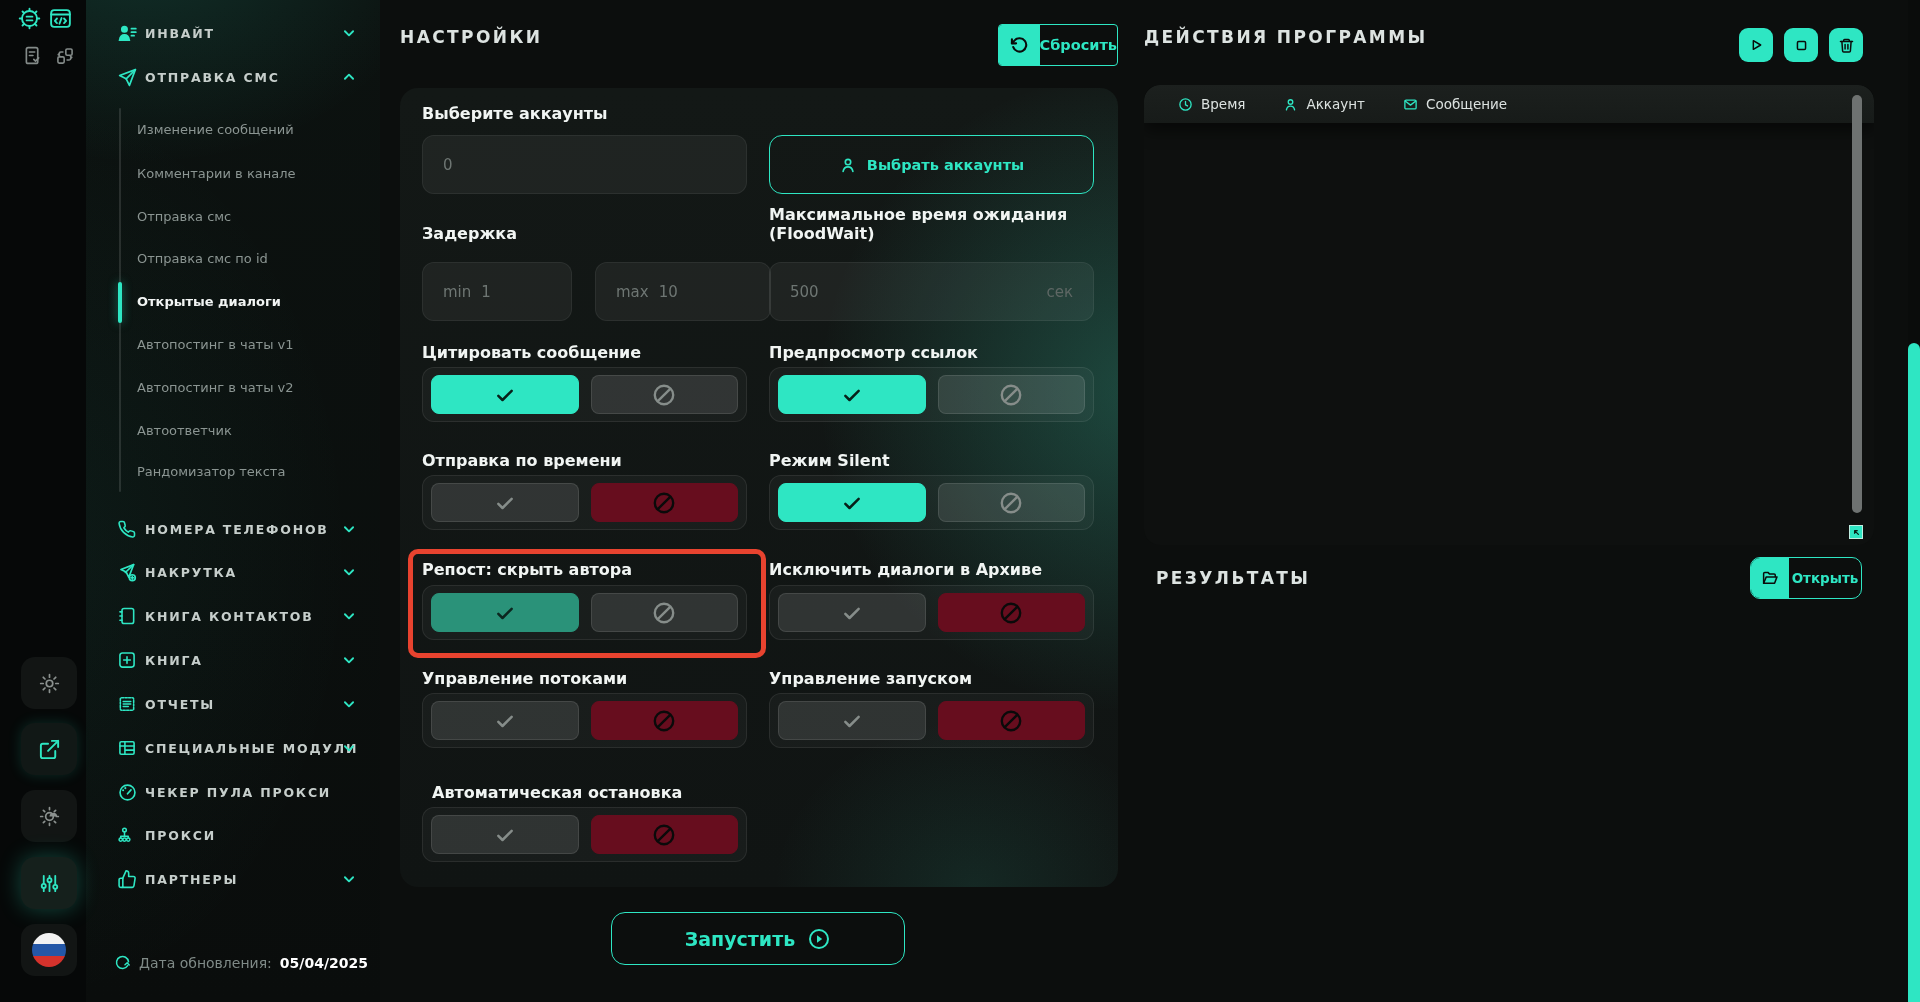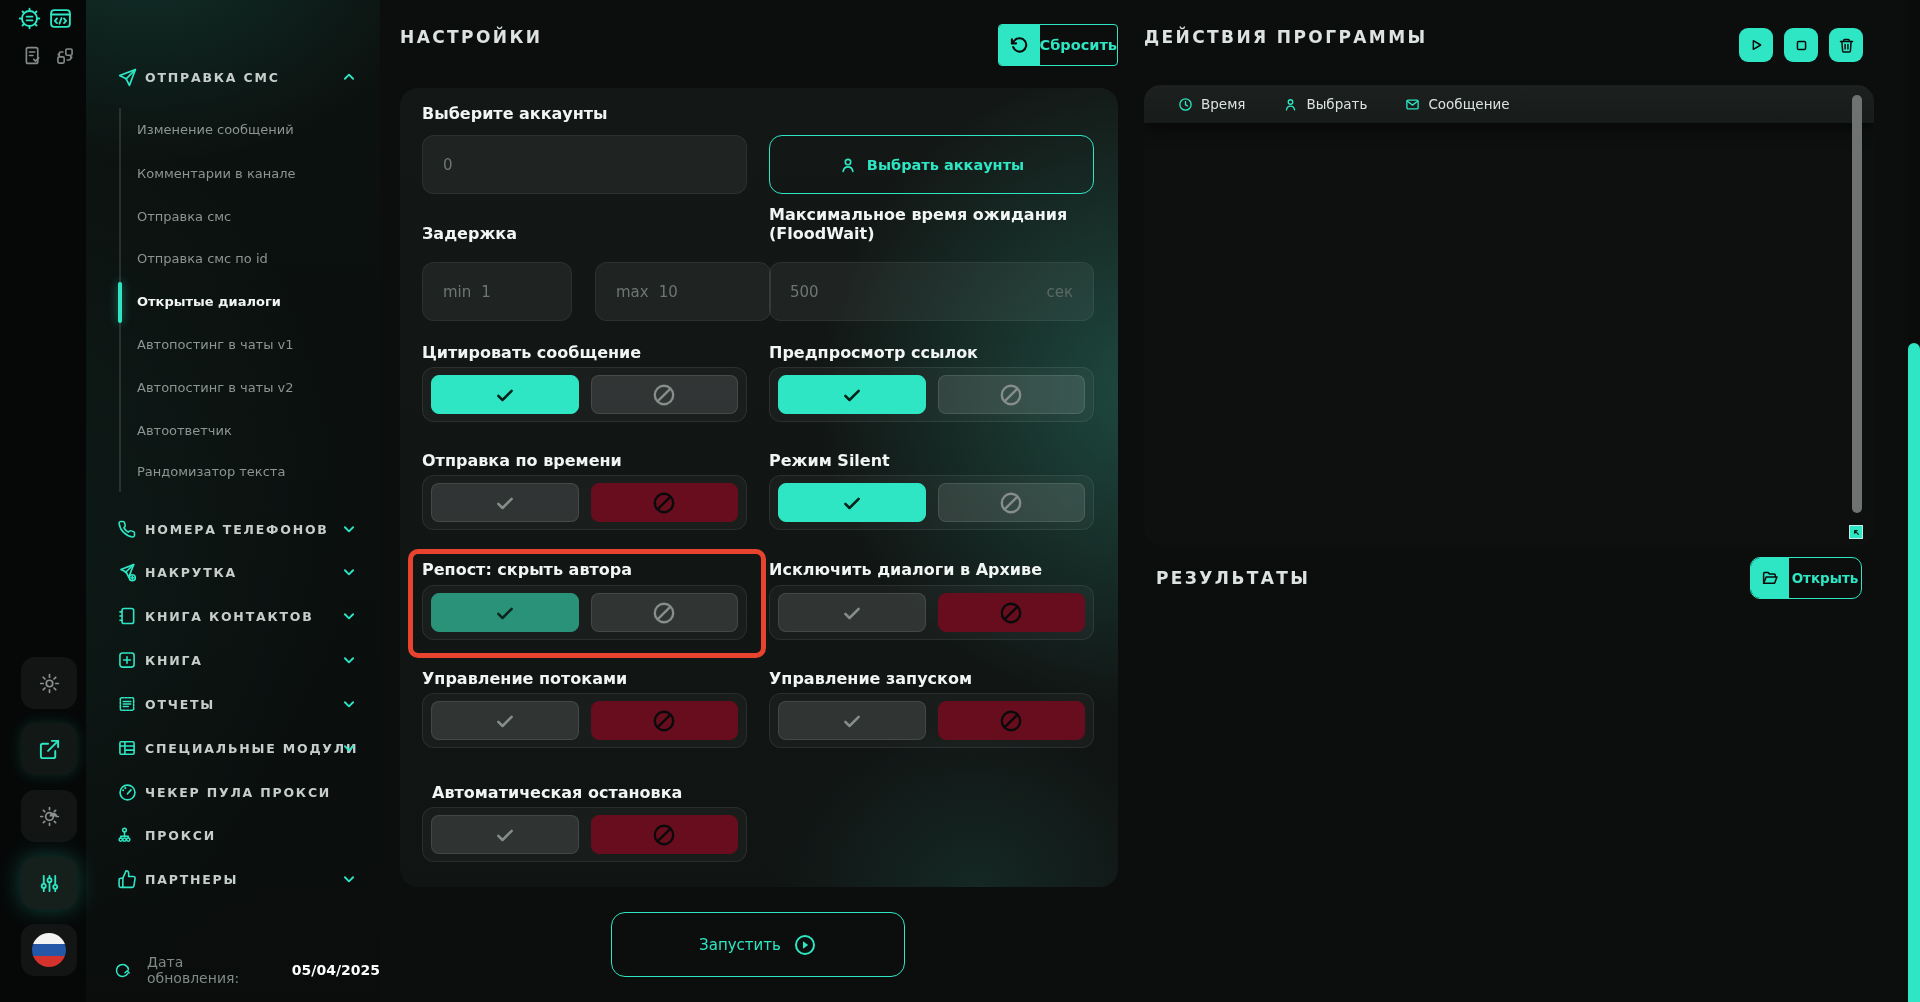--- a/index.html
+++ b/index.html
@@ -35,21 +35,21 @@
       linear-gradient(180deg,#0c1210,#0a0d0c)}
   .side-row{position:absolute;left:0;width:294px;height:28px;display:flex;align-items:center;cursor:pointer}
   .side-row .s-ico{width:22px;height:22px;margin-left:30px;color:var(--accent);flex:none;display:flex;align-items:center;justify-content:center}
   .side-row .s-label{margin-left:7px;font-size:12.5px;font-weight:bold;letter-spacing:1.8px;color:#c6cecb;white-space:nowrap}
   .side-row .chev{position:absolute;right:24px;color:var(--accent)}
   .sub-line{position:absolute;left:33px;top:108px;width:2px;height:384px;background:rgba(255,255,255,.12);border-radius:2px}
   .sub-active-bar{position:absolute;left:32px;top:282px;width:4px;height:41px;background:var(--accent);border-radius:3px;box-shadow:0 0 10px rgba(46,230,195,.5)}
   .sub-row{position:absolute;left:51px;width:230px;height:26px;display:flex;align-items:center;cursor:pointer}
   .sub-row span{font-size:13px;color:#8b9592;white-space:nowrap}
   .sub-row.active span{color:#f2f5f4;font-weight:bold}
-  .side-footer{position:absolute;left:28px;top:954px;display:flex;align-items:center;gap:16px}
+  .side-footer{position:absolute;left:28px;top:954px;display:flex;align-items:center;gap:8px}
   .side-footer .s-ico{color:var(--accent)}
   .side-footer .fl{font-size:14px;color:#7f8a87}
   .side-footer .fd{font-size:14px;color:#ffffff;font-weight:bold}
 
   
   .main{position:absolute;left:380px;top:0;width:1540px;height:1002px}
   .panel-title{position:absolute;font-size:17px;font-weight:bold;letter-spacing:2.4px;color:#dde3e1;white-space:nowrap}
 
   
   .split-btn{position:absolute;display:flex;border:1.5px solid var(--accent);border-radius:4px;overflow:hidden;cursor:pointer;background:#0c0e0d}
@@ -73,23 +73,23 @@
   .toggle{position:absolute;width:325px;height:55px;border-radius:12px;background:rgba(255,255,255,.035);
     border:1px solid rgba(255,255,255,.08);display:flex;gap:12px;padding:7px 8px}
   .seg{flex:1;border-radius:8px;display:flex;align-items:center;justify-content:center;cursor:pointer;
     background:rgba(255,255,255,.10);border:1px solid rgba(255,255,255,.10);color:#868d8a}
   .toggle[data-state="on"] .seg-yes{background:var(--accent);border-color:var(--accent);color:#072019}
   .toggle[data-state="on_muted"] .seg-yes{background:var(--accent-dim);border-color:var(--accent-dim);color:#0c261f}
   .toggle[data-state="off"] .seg-no{background:var(--danger);border-color:var(--danger);color:#0a0a0a}
   .hl-box{position:absolute;left:8px;top:461px;width:358px;height:109px;border:5px solid var(--hl);
     border-radius:10px;pointer-events:none;z-index:3}
 
-  .run-btn{position:absolute;left:231px;top:912px;width:294px;height:65px;border:1.6px solid var(--accent);
+  .run-btn{position:absolute;left:231px;top:912px;width:294px;height:53px;border:1.6px solid var(--accent);
     border-radius:14px;display:flex;align-items:center;justify-content:center;gap:12px;color:var(--accent);
-    font-size:15px;font-weight:normal;cursor:pointer;background:transparent}
+    font-size:19px;font-weight:bold;cursor:pointer;background:transparent}
 
   
   .right-col{position:absolute;left:759px;top:0;width:735px;height:1002px}
   .act-btn{position:absolute;top:28px;width:34px;height:34px;border-radius:9px;background:var(--accent);
     color:#0a0c0b;display:flex;align-items:center;justify-content:center;cursor:pointer}
   .table-panel{position:absolute;left:5px;top:85px;width:730px;height:460px;border-radius:16px;background:#0e100f;overflow:hidden}
   .table-head{position:absolute;left:0;top:0;width:730px;height:38px;border-radius:16px 16px 0 0;
     background:linear-gradient(180deg,#1c201e,#171b19);box-shadow:0 8px 16px rgba(0,0,0,.5);
     display:flex;align-items:center;padding-left:34px;gap:38px}
   .col-h{display:flex;align-items:center;gap:8px}
@@ -172,20 +172,35 @@
     <div class="flag">
         <div class="w"></div>
         <div class="b"></div>
         <div class="r"></div>
       </div>
   </div>
 </div>
 
 <div class="sidebar">
 
+  <div class="side-row" style="top:19px">
+    <span class="s-ico">
+      <svg width="21" height="21" viewBox="0 0 24 24" fill="none" stroke="currentColor" stroke-width="2" stroke-linecap="round">
+        <circle cx="8.5" cy="7" r="3" fill="currentColor"></circle>
+        <path d="M3 19.5c.6-4 2.6-6 5.5-6s4.9 2 5.5 6z" fill="currentColor"></path>
+        <path d="M16.5 6.5h5M16.5 10.5h5M16.5 14.5h3"></path>
+      </svg>
+    </span>
+    <span class="s-label">ИНВАЙТ</span>
+    <span class="chev">
+      <svg width="14" height="14" viewBox="0 0 24 24" fill="none" stroke="currentColor" stroke-width="3.2" stroke-linecap="round" stroke-linejoin="round">
+          <path d="M5 9l7 7 7-7"></path>
+        </svg>
+    </span>
+  </div>
 
   <div class="side-row" style="top:63px">
     <span class="s-ico">
       <svg width="21" height="21" viewBox="0 0 24 24" fill="none" stroke="currentColor" stroke-width="1.9" stroke-linecap="round" stroke-linejoin="round">
         <path d="M21 3L10.5 13.5"></path>
           <path d="M21 3l-6.8 18-3.7-7.5L3 9.8z"></path>
       </svg>
     </span>
     <span class="s-label">ОТПРАВКА СМС</span>
     <span class="chev">
@@ -588,21 +603,21 @@
           </span>
           <span>Время</span>
         </div>
         <div class="col-h">
           <span class="c-ico">
             <svg width="15" height="15" viewBox="0 0 24 24" fill="none" stroke="currentColor" stroke-width="2.2" stroke-linecap="round">
                 <circle cx="12" cy="8" r="3.6"></circle>
                 <path d="M5.5 20.5c.7-4 3-6 6.5-6s5.8 2 6.5 6"></path>
               </svg>
           </span>
-          <span>Выбрать</span>
+          <span>Аккаунт</span>
         </div>
         <div class="col-h">
           <span class="c-ico">
             <svg width="15" height="15" viewBox="0 0 24 24" fill="none" stroke="currentColor" stroke-width="2.1" stroke-linecap="round" stroke-linejoin="round">
                 <rect x="3" y="5" width="18" height="14" rx="2"></rect>
                 <path d="M3.5 6.5L12 13l8.5-6.5"></path>
               </svg>
           </span>
           <span>Сообщение</span>
         </div>

